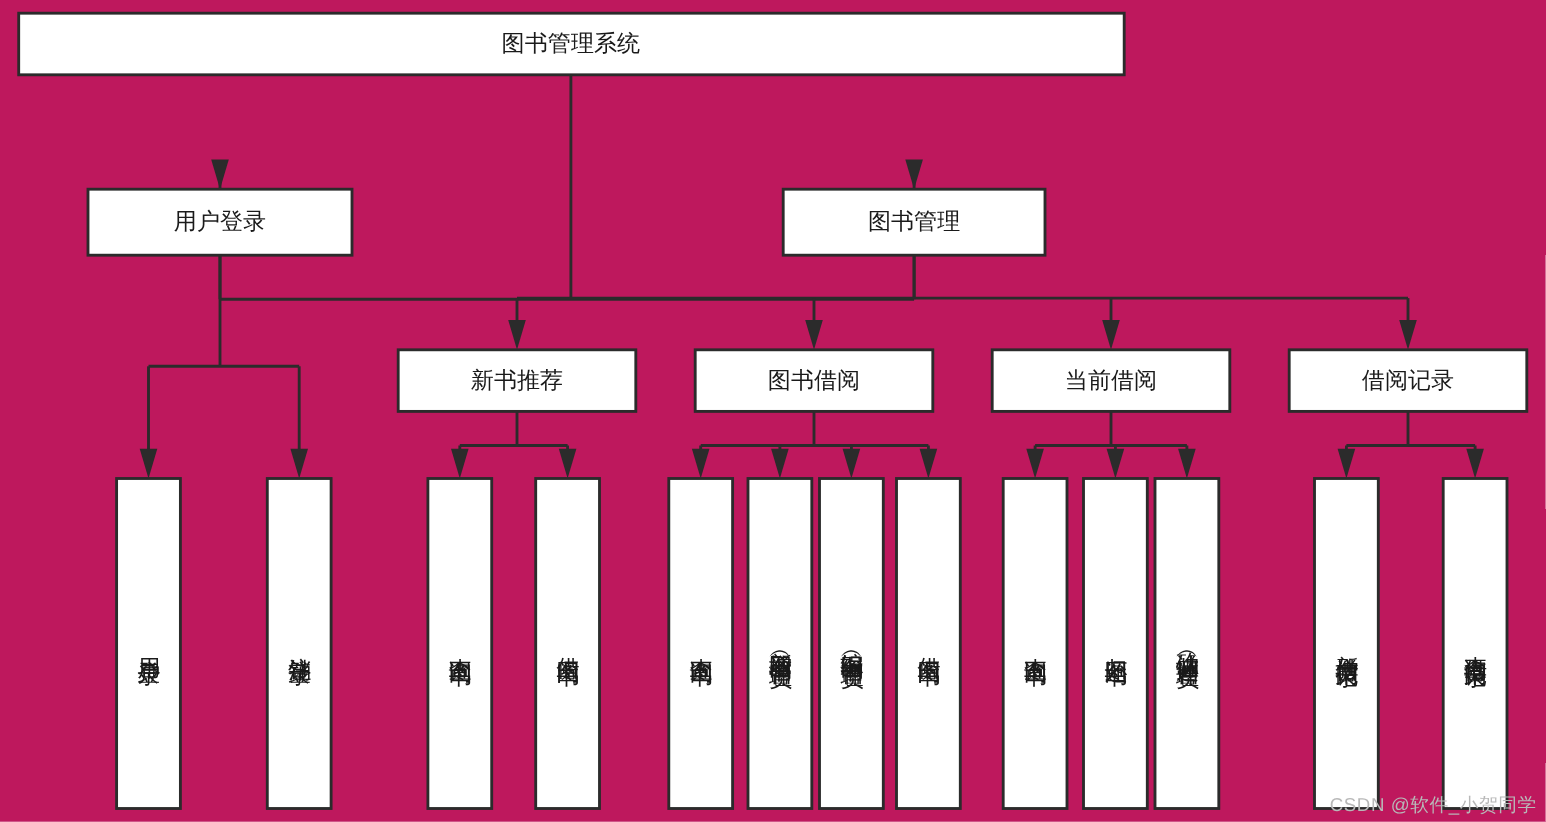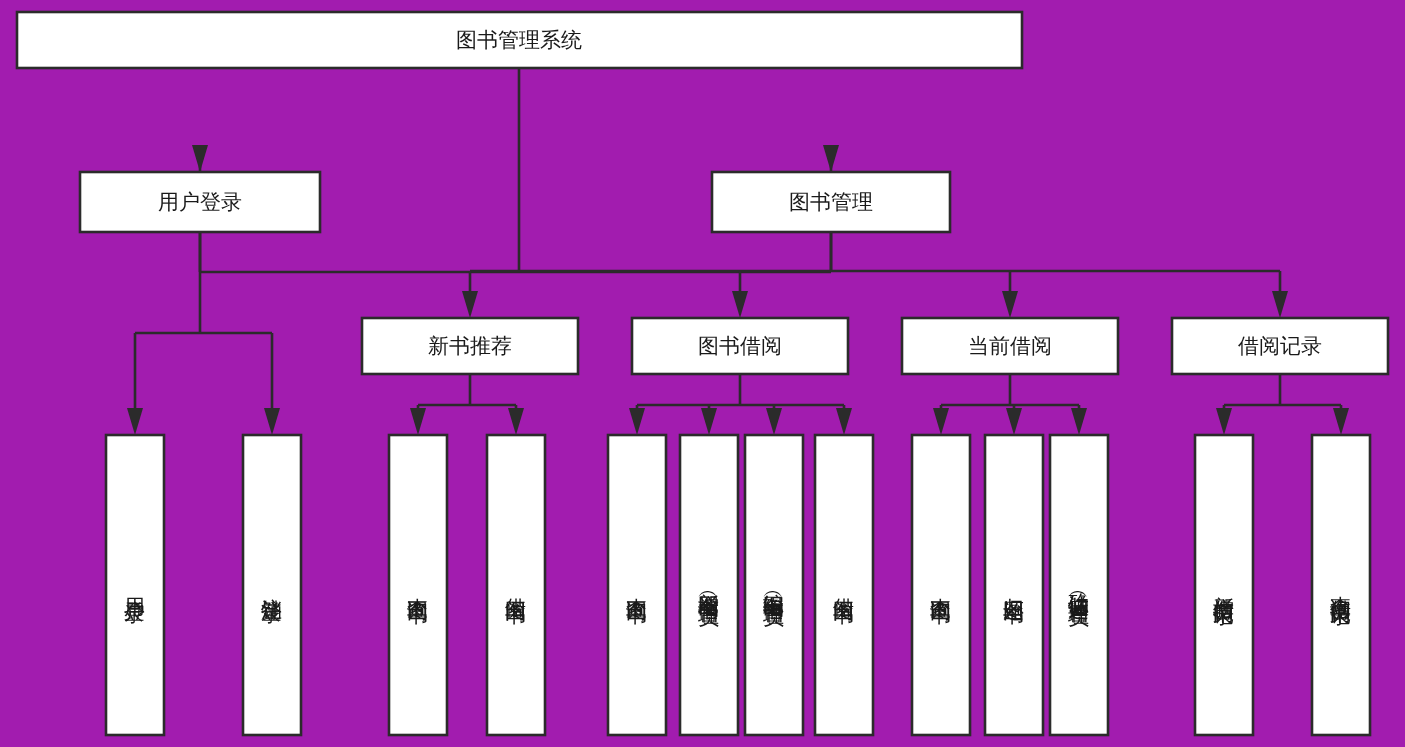--- a/index.html
+++ b/index.html
@@ -10,21 +10,21 @@
   body {
     width: 1405px;
     height: 747px;
     font-family: "Liberation Sans", "DejaVu Sans", sans-serif;
     overflow: hidden;
   }
   #diagram-root {
     position: relative;
     width: 1405px;
     height: 747px;
-    background: #a21caf;
+    background: #be185d;
   }
   svg.diagram-canvas {
     position: absolute;
     top: 0;
     left: 0;
     width: 1405px;
     height: 747px;
   }
   .node-box {
     fill: #ffffff;
@@ -237,13 +237,14 @@
         <text class="node-label-v" x="1224" y="585">新增借阅记录</text>
       </g>
 
       <g>
         <rect class="node-box" x="1312" y="435" width="58" height="300"></rect>
         <text class="node-label-v" x="1341" y="585">查询借阅记录</text>
       </g>
     </g>
   </svg>
 
+  <div class="watermark-text">CSDN @软件_小贺同学</div>
 </div>
 
 </body></html>

